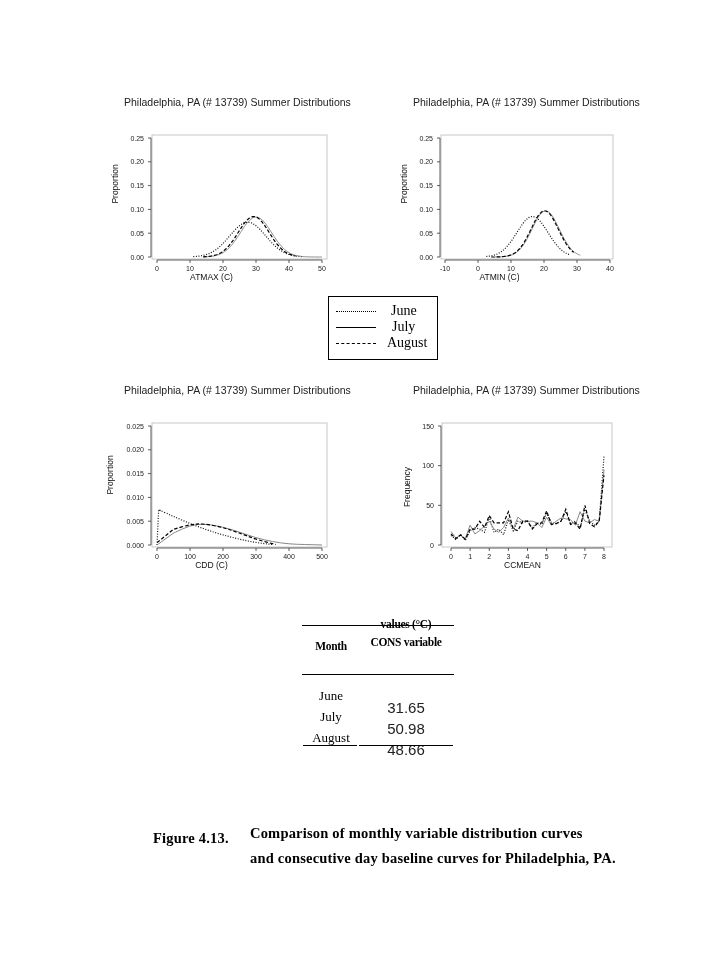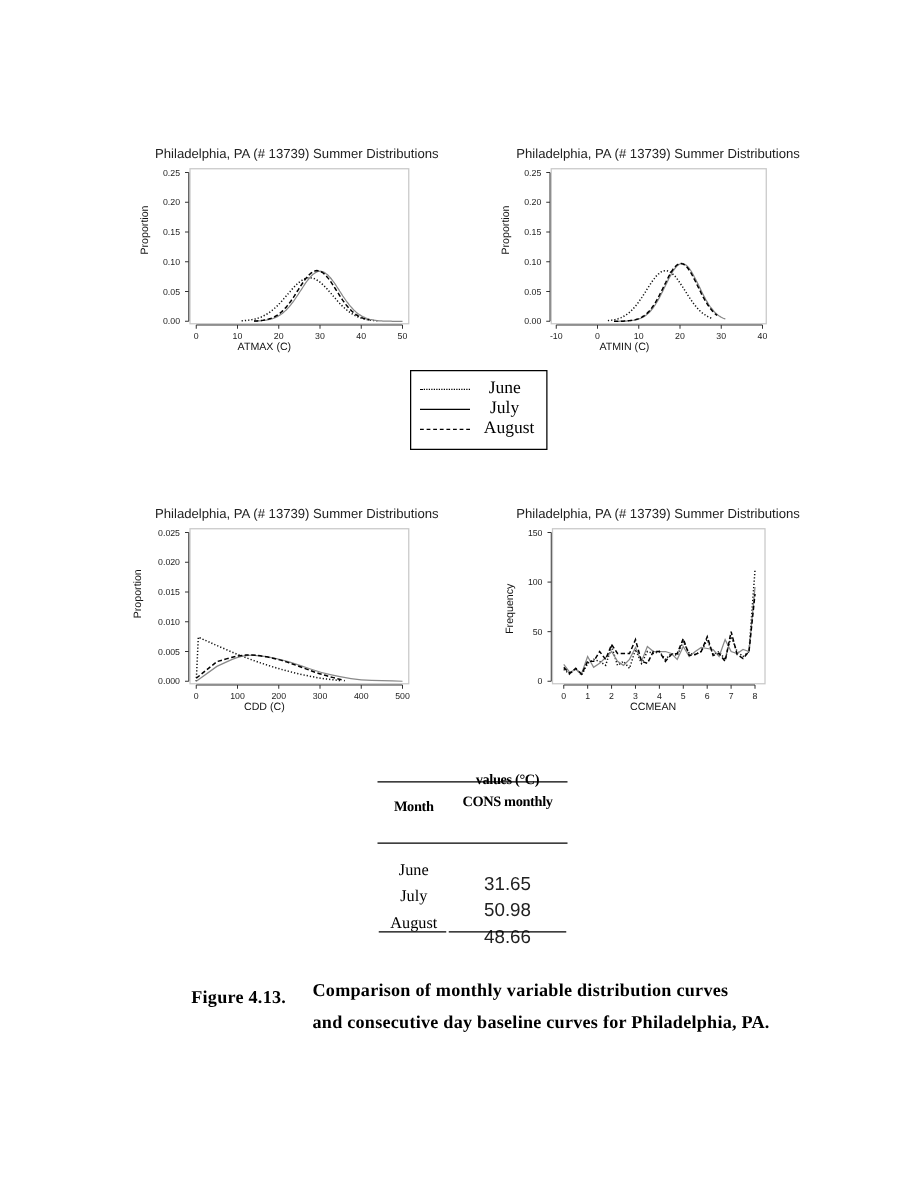--- a/index.html
+++ b/index.html
@@ -1,30 +1,30 @@
 <!DOCTYPE html>
 <html><head>
 <meta charset="utf-8">
 <style>
   html, body { margin: 0; padding: 0; background: #ffffff; }
   body { width: 719px; height: 959px; position: relative; overflow: hidden; font-family: "Liberation Sans", sans-serif; color: #000; }
-  .panel-title { position: absolute; font-family: "Liberation Sans", sans-serif; font-size: 10.5px; white-space: nowrap; color: #222; margin-top: 21px; }
+  .panel-title { position: absolute; font-family: "Liberation Sans", sans-serif; font-size: 10.5px; white-space: nowrap; color: #222; }
   svg.plot { position: absolute; left: 0; top: 0; overflow: visible; }
   .tick-label { font-family: "Liberation Sans", sans-serif; font-size: 7px; fill: #222; }
   .axis-label { font-family: "Liberation Sans", sans-serif; font-size: 8.5px; fill: #111; }
   .legend { position: absolute; left: 328px; top: 296px; width: 108px; height: 62px; border: 1px solid #000; background: #fff; }
   .legend-row { position: absolute; left: 0; width: 108px; height: 16px; }
   .legend-line { position: absolute; left: 7px; top: 8px; width: 40px; height: 0; }
   .legend-text { position: absolute; left: 58px; top: 0; font-family: "Liberation Serif", serif; font-size: 14px; line-height: 16px; }
   .tbl { position: absolute; font-family: "Liberation Serif", serif; }
   .tbl-hdr { position: absolute; font-weight: bold; font-size: 11.5px; text-align: center; line-height: 17px; letter-spacing: -0.3px; }
   .tbl-cell { position: absolute; font-size: 13px; text-align: center; line-height: 17px; }
   .tbl-val { position: absolute; font-size: 15px; text-align: center; line-height: 17px; font-family: "Liberation Sans", sans-serif; font-weight: 300; color: #222; margin-top: 14px; }
   .rule { position: absolute; height: 0; border-top: 1.5px solid #000; }
-  .caption { position: absolute; font-family: "Liberation Serif", serif; font-weight: bold; font-size: 14.5px; line-height: 21px; white-space: nowrap; letter-spacing: 0.2px; }
+  .caption { position: absolute; font-family: "Liberation Serif", serif; font-weight: bold; font-size: 14.5px; line-height: 21px; white-space: nowrap; letter-spacing: 0.2px; margin-top: 40px; }
 </style>
 </head>
 <body>
 
 <div class="panel-title" style="left:124px; top:96px;">Philadelphia, PA (# 13739) Summer Distributions</div>
 <div class="panel-title" style="left:413px; top:96px;">Philadelphia, PA (# 13739) Summer Distributions</div>
 <div class="panel-title" style="left:124px; top:384px;">Philadelphia, PA (# 13739) Summer Distributions</div>
 <div class="panel-title" style="left:413px; top:384px;">Philadelphia, PA (# 13739) Summer Distributions</div>
 
 <svg class="plot" width="719" height="959">
@@ -179,21 +179,21 @@
   </div>
   <div class="legend-row" style="top:38px;">
     <div class="legend-line" style="border-top:1.3px dashed #000;"></div>
     <span class="legend-text">August</span>
   </div>
 </div>
 
 <div class="tbl">
   <div class="rule" style="left:302px; top:625px; width:152px;"></div>
   <div class="tbl-hdr" style="left:304px; top:638px; width:54px;text-align:center;">Month</div>
-  <div class="tbl-hdr" style="left:359px; top:634px; width:94px;">CONS monthly</div>
+  <div class="tbl-hdr" style="left:359px; top:634px; width:94px;">CONS variable</div>
   <div class="tbl-hdr" style="left:359px; top:616px; width:94px;">values (°C)</div>
   <div class="rule" style="left:302px; top:674px; width:152px; border-top-width:1px;"></div>
 
   <div class="tbl-cell" style="left:304px; top:687px; width:54px;">June</div>
   <div class="tbl-val" style="left:359px; top:685px; width:94px;">31.65</div>
   <div class="tbl-cell" style="left:304px; top:708px; width:54px;">July</div>
   <div class="tbl-val" style="left:359px; top:706px; width:94px;">50.98</div>
   <div class="tbl-cell" style="left:304px; top:729px; width:54px;">August</div>
   <div class="tbl-val" style="left:359px; top:727px; width:94px;">48.66</div>
 

